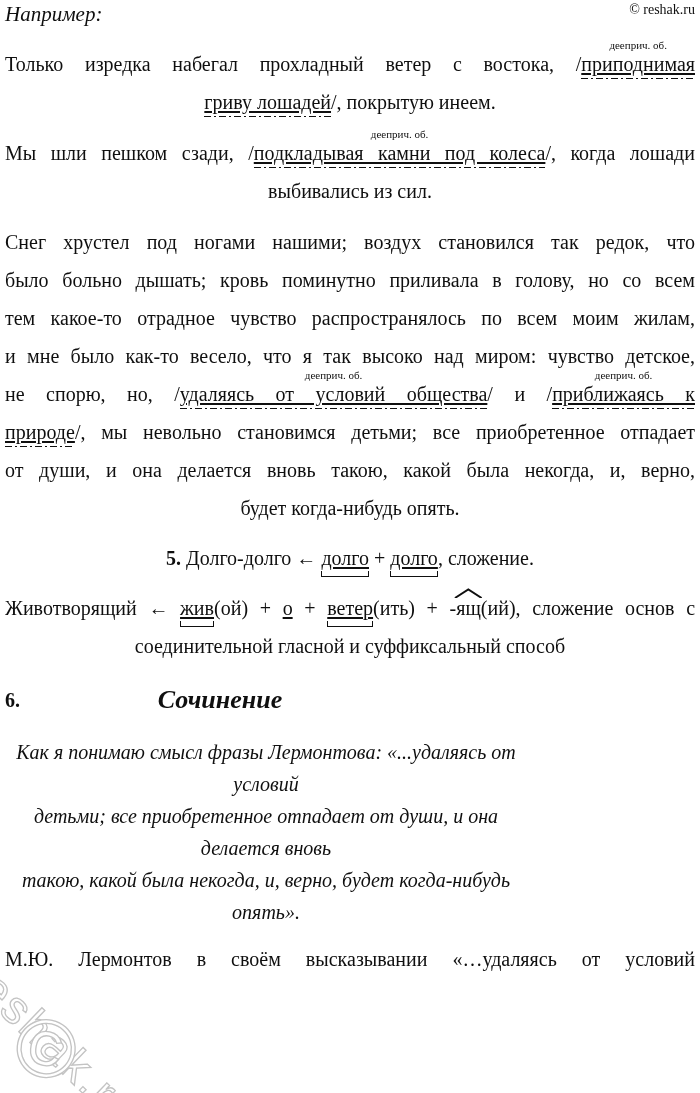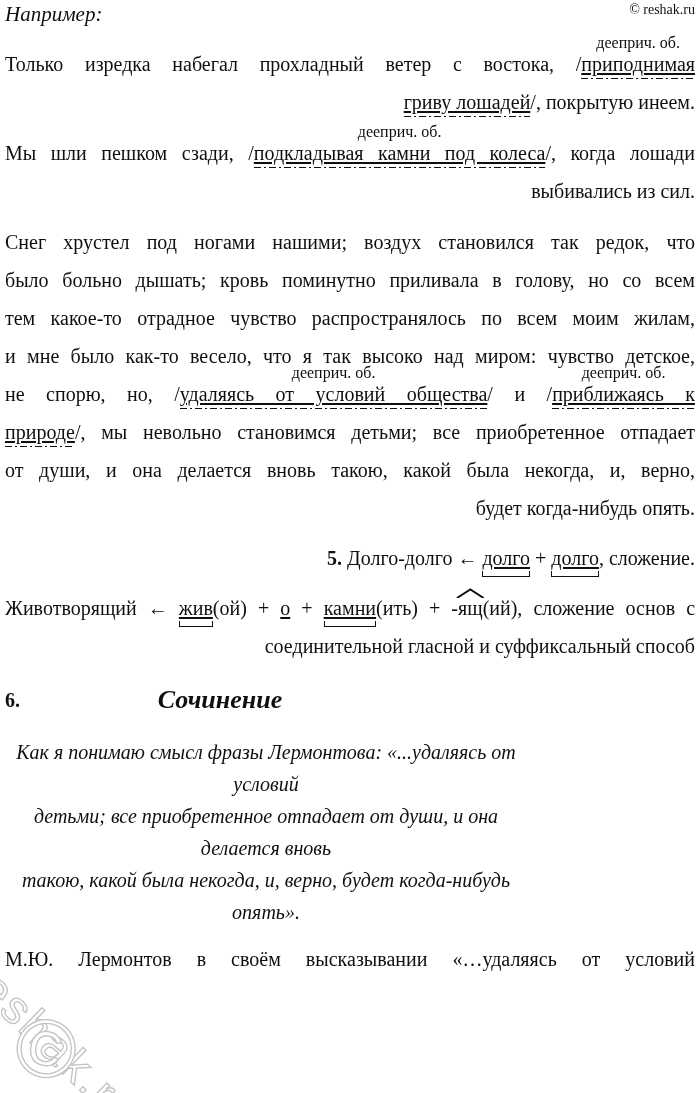--- a/index.html
+++ b/index.html
@@ -6,30 +6,30 @@
   .page{position:relative;width:700px;height:1093px;background:#fff;overflow:hidden;
         font-family:"Liberation Serif",serif;font-size:20px;color:#0f0f0f;box-sizing:border-box}
   .doc{position:relative;z-index:1;padding:2px 5px 0 5px}
   
   .hdr{position:relative;height:30px;margin-bottom:12px}
   .hdr .ex{font-style:italic;font-size:21px}
   .hdr .cp{position:absolute;right:0;top:0;font-size:14px}
   
   .block{margin-top:13px}
   .mt14{margin-top:12px}.mt16{margin-top:16px}
-  .ln{line-height:38px;text-align:right}
+  .ln{line-height:38px;text-align:center}
   .ln.jf{text-align:justify;text-align-last:justify}
   .ln.ctr{text-align:center}
   .b{font-weight:bold}
   
   .do{position:relative;text-decoration:underline;text-underline-offset:2px;padding-bottom:4px;
       background-image:repeating-linear-gradient(to right,#0f0f0f 0 7px,transparent 7px 10px,#0f0f0f 10px 12px,transparent 12px 15px);
       background-repeat:repeat-x;background-size:15px 1.5px;background-position:0 100%}
   .mlabel{position:absolute;bottom:100%;left:50%;transform:translateX(-50%);
-          font-size:16px;line-height:1;white-space:nowrap;margin-bottom:2px;
+          font-size:11px;line-height:1;white-space:nowrap;margin-bottom:2px;
           font-style:normal;font-weight:normal;text-decoration:none;color:#0f0f0f}
   
   .root{position:relative;text-decoration:underline;text-underline-offset:2px}
   .root::after{content:"";position:absolute;left:0;right:0;top:calc(100% + 2px);height:5px;
                border:1.5px solid #0f0f0f;border-top:none}
   .ul{text-decoration:underline;text-underline-offset:2px}
   .sfx{position:relative}
   .sfx svg{position:absolute;left:-2px;top:-9px;width:calc(100% + 4px);height:10px}
   
   .numline{position:relative;line-height:38px;width:430px;text-align:center}
@@ -72,21 +72,21 @@
           <div class="ln jf"><span>и мне было как-то весело, что я так высоко над миром: чувство детское,</span></div>
           <div class="ln jf"><span>не спорю, но, /</span><span class="do"><span class="mlabel">дееприч. об.</span>удаляясь от условий общества</span><span>/ и /</span><span class="do"><span class="mlabel">дееприч. об.</span>приближаясь к</span></div>
           <div class="ln jf"><span class="do">природе</span><span>/, мы невольно становимся детьми; все приобретенное отпадает</span></div>
           <div class="ln jf"><span>от души, и она делается вновь такою, какой была некогда, и, верно,</span></div>
           <div class="ln"><span>будет когда-нибудь опять.</span></div>
         </div>
         <div class="block mt14">
           <div class="ln"><span class="b">5.</span><span> Долго-долго ← </span><span class="root">долго</span><span> + </span><span class="root">долго</span><span>, сложение.</span></div>
         </div>
         <div class="block mt14">
-          <div class="ln jf"><span>Животворящий ← </span><span class="root">жив</span><span>(ой) + </span><span class="ul">о</span><span> + </span><span class="root">камни</span><span>(ить) + -</span><span class="sfx"><svg viewBox="0 0 30 10" preserveAspectRatio="none">
+          <div class="ln jf"><span>Животворящий ← </span><span class="root">жив</span><span>(ой) + </span><span class="ul">о</span><span> + </span><span class="root">ветер</span><span>(ить) + -</span><span class="sfx"><svg viewBox="0 0 30 10" preserveAspectRatio="none">
                 <path d="M1 10 L15 1.5 L29 10" fill="none" stroke="#0f0f0f" stroke-width="2"></path>
               </svg>ящ</span><span>(ий), сложение основ с</span></div>
           <div class="ln"><span>соединительной гласной и суффиксальный способ</span></div>
         </div>
         <div class="block numline mt16"><span class="num">6.</span><span class="ttl">Сочинение</span></div>
         <div class="block q mt16">
           <div class="ln ctr"><span>Как я понимаю смысл фразы Лермонтова: «...удаляясь от условий</span></div>
           <div class="ln ctr"><span>детьми; все приобретенное отпадает от души, и она делается вновь</span></div>
           <div class="ln ctr"><span>такою, какой была некогда, и, верно, будет когда-нибудь опять».</span></div>
         </div>

